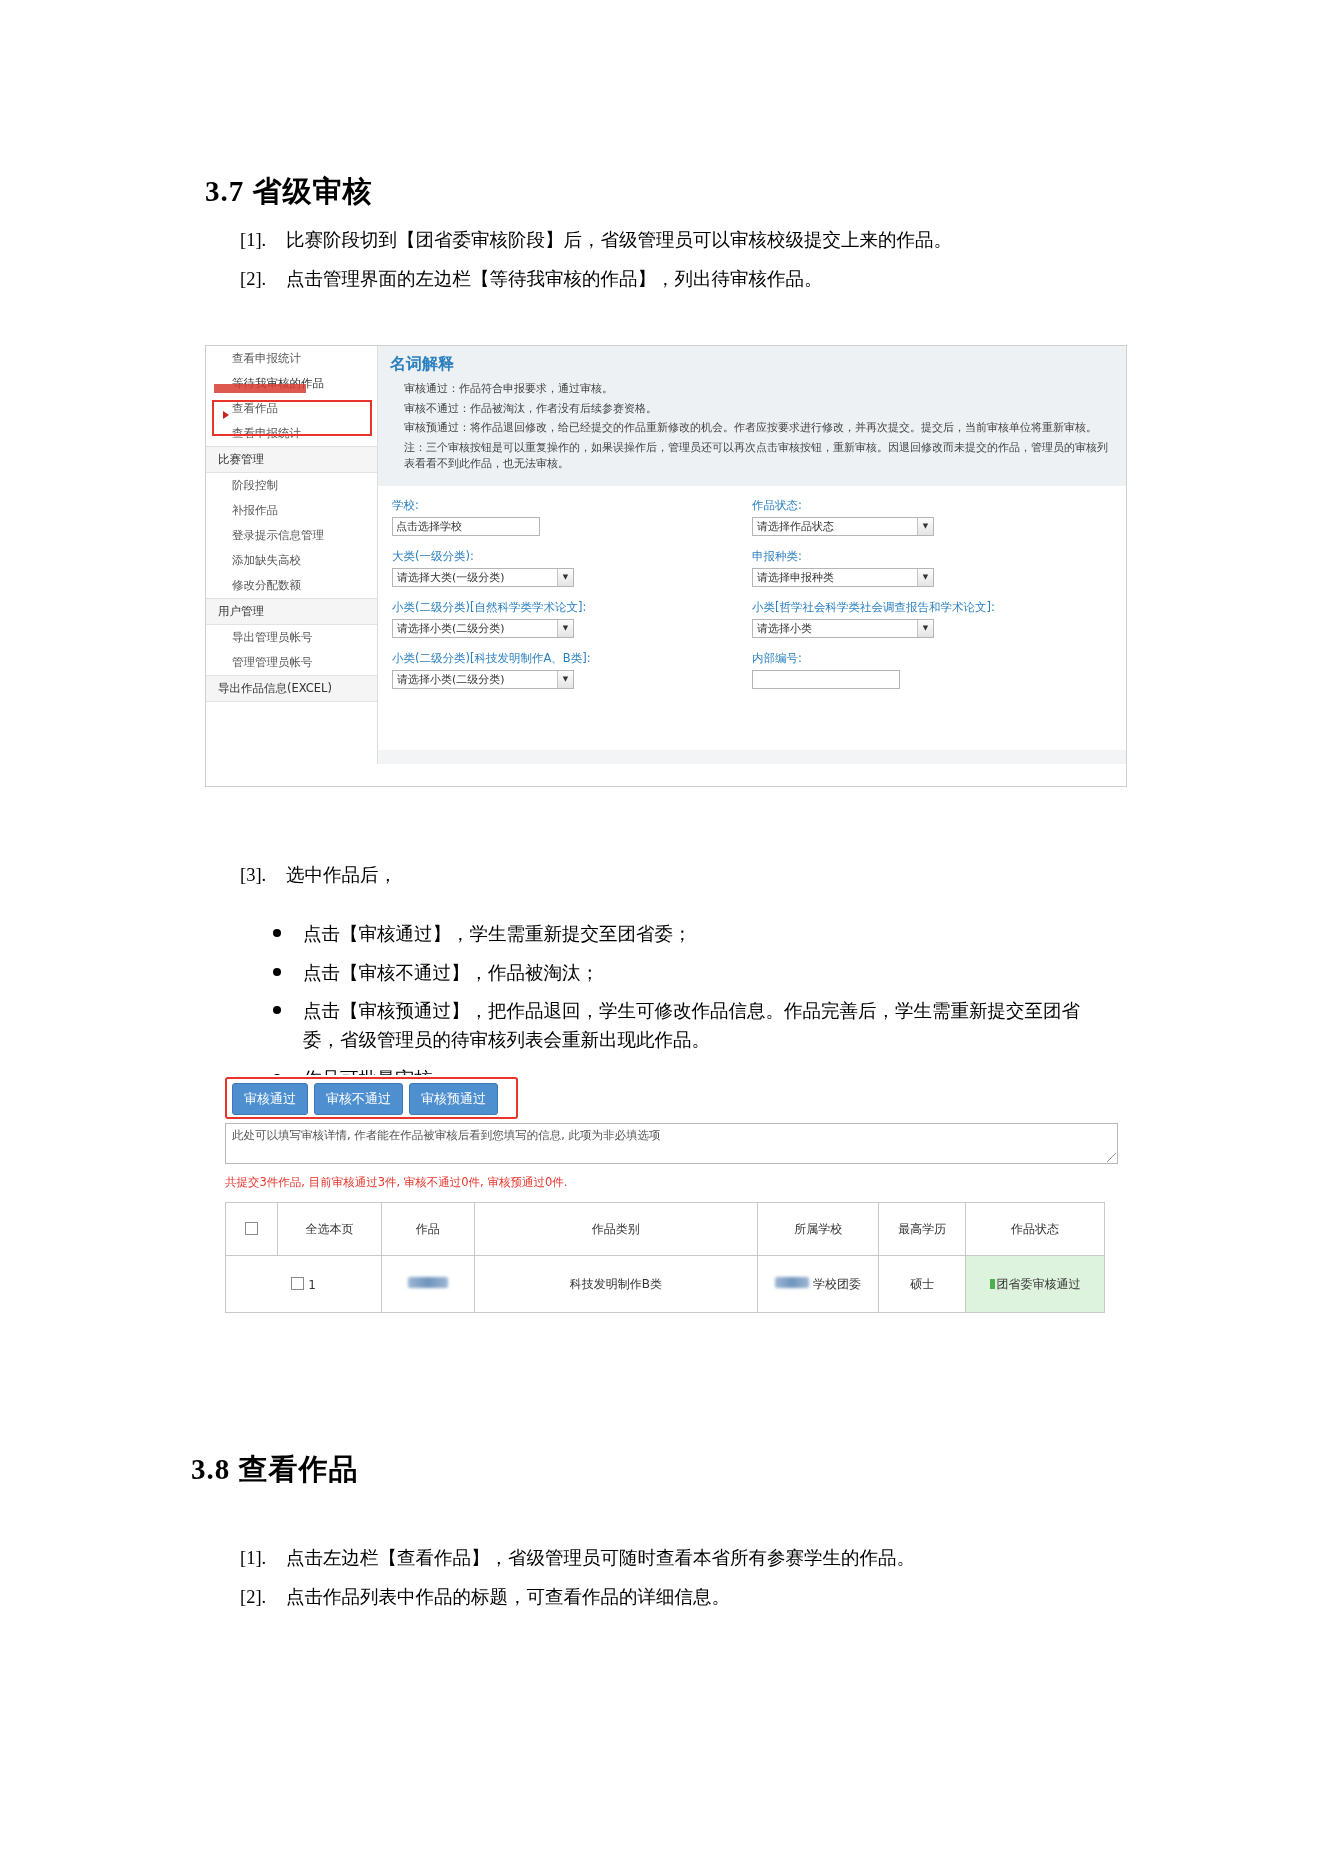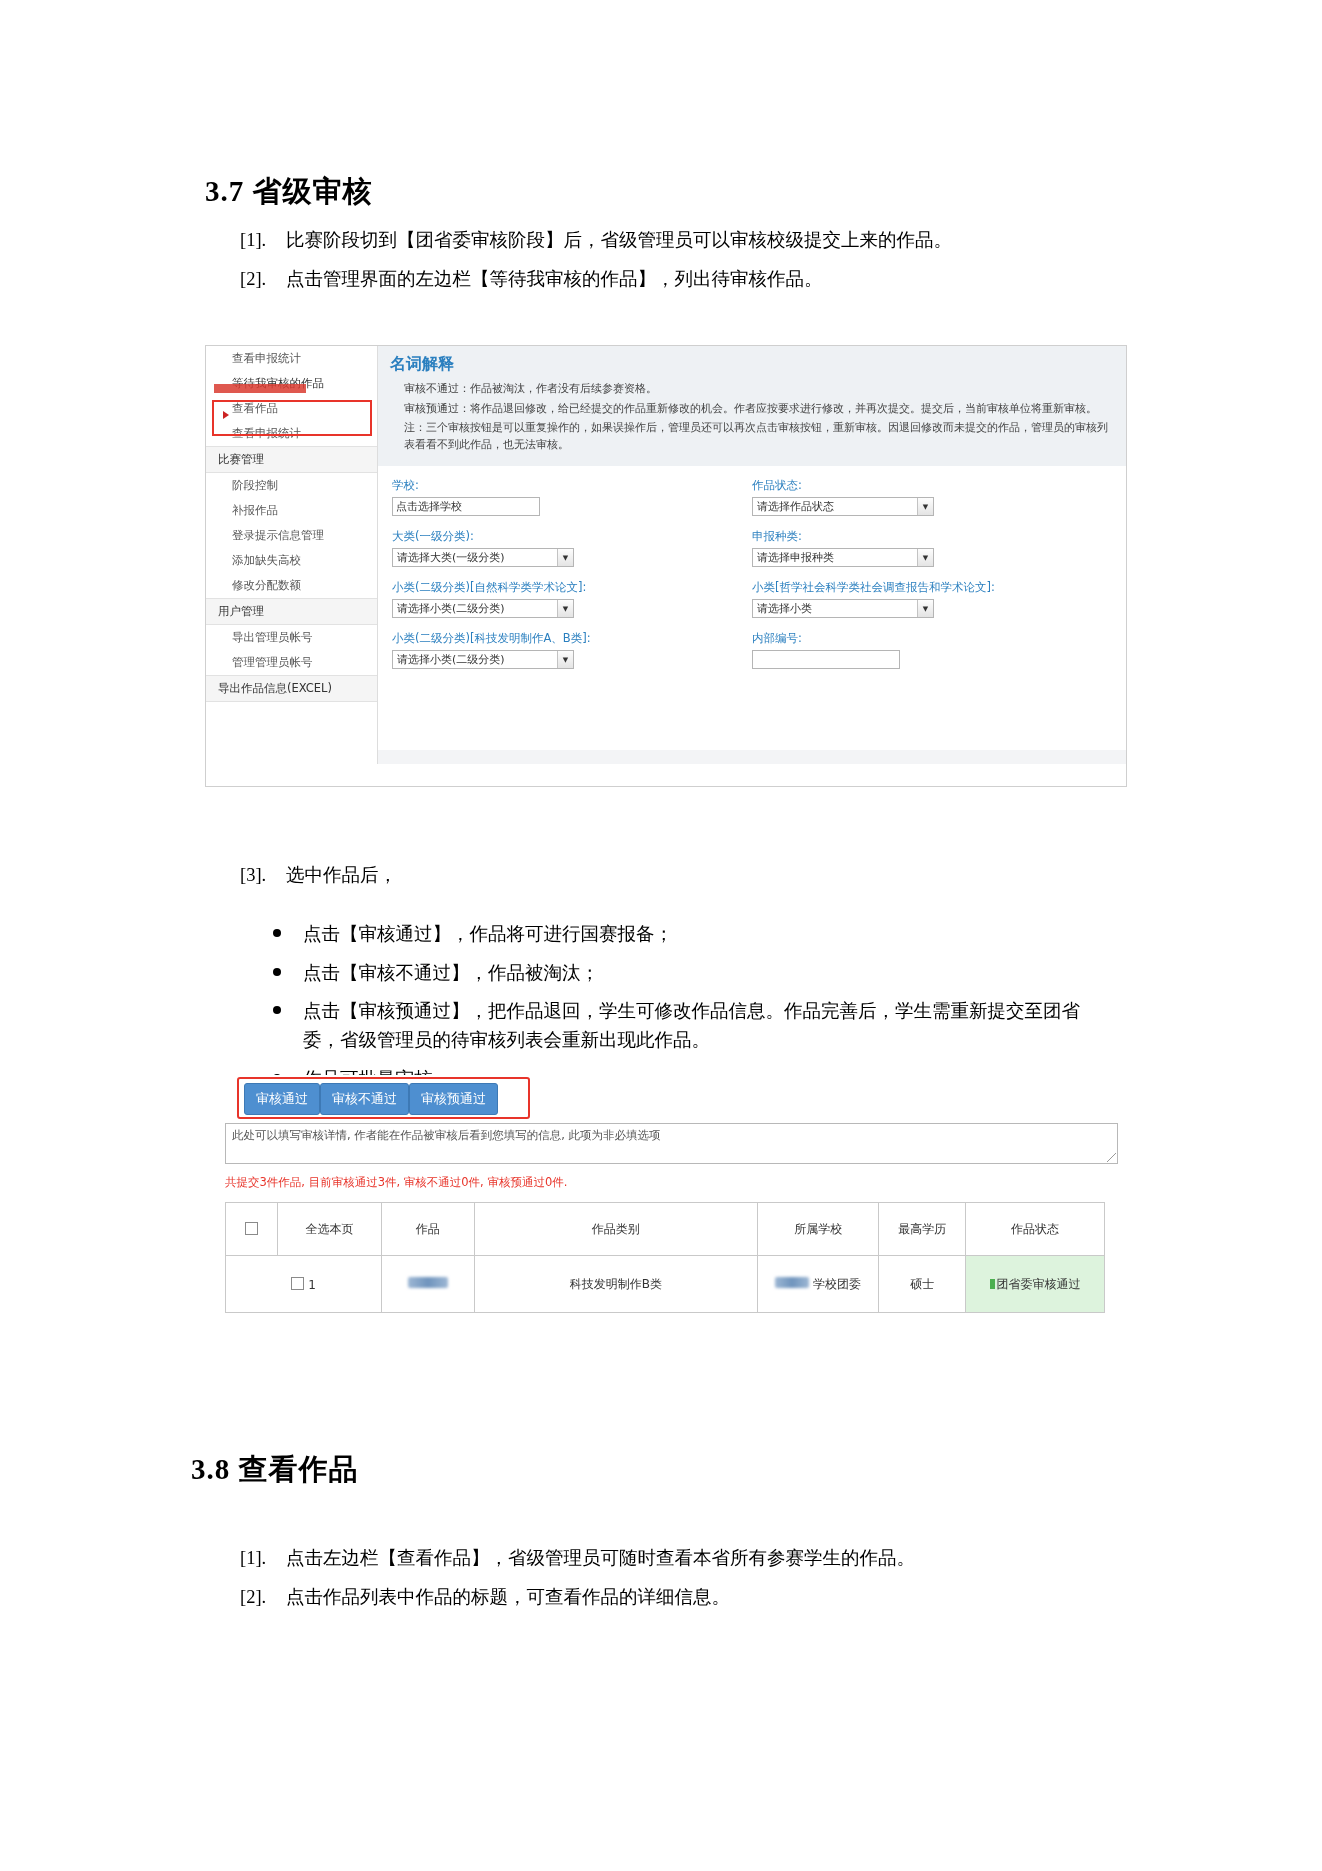--- a/index.html
+++ b/index.html
@@ -187,21 +187,21 @@
   
   .shot2 {
     position: absolute;
     left: 225px;
     top: 1075px;
     width: 895px;
     height: 300px;
     font-family: "DejaVu Sans", sans-serif;
     background: #fff;
   }
-  .btnrow { display: flex; gap: 0; position: relative; padding: 8px 0 0 7px; margin-left: 12px; }
+  .btnrow { display: flex; gap: 6px; position: relative; padding: 8px 0 0 7px; }
   .btn {
     background: #4e8fd0;
     color: #ffffff;
     font-size: 13px;
     padding: 6px 11px;
     border: 1px solid #3d79b5;
     border-radius: 3px;
   }
   .btnbox {
     position: absolute;
@@ -319,20 +319,21 @@
         <div class="item">导出管理员帐号</div>
         <div class="item">管理管理员帐号</div>
         <div class="grp">导出作品信息(EXCEL)</div>
         <div class="redstrike"></div>
         <div class="redbox"></div>
         <div class="redarrow"></div>
       </div>
       <div class="main">
         <div class="explain">
           <h3>名词解释</h3>
+          <p>审核通过：作品符合申报要求，通过审核。</p>
           <p>审核不通过：作品被淘汰，作者没有后续参赛资格。</p>
           <p>审核预通过：将作品退回修改，给已经提交的作品重新修改的机会。作者应按要求进行修改，并再次提交。提交后，当前审核单位将重新审核。</p>
           <p class="note">注：三个审核按钮是可以重复操作的，如果误操作后，管理员还可以再次点击审核按钮，重新审核。因退回修改而未提交的作品，管理员的审核列表看看不到此作品，也无法审核。</p>
         </div>
         <div class="formarea">
           <div class="frow">
             <div class="fcol">
               <span class="flabel">学校:</span>
               <div class="finput">点击选择学校</div>
             </div>
@@ -398,21 +399,21 @@
   <div class="listblock" style="left:240px; top:862px; width:895px;">
     <div class="li">
       <div class="num">[3].</div>
       <div class="txt">选中作品后，</div>
     </div>
   </div>
 
   <div class="bullets">
     <div class="bline">
       <div class="bdot"><span></span></div>
-      <div class="btxt">点击【审核通过】，作品将可进行国赛报备；</div>
+      <div class="btxt">点击【审核通过】，学生需重新提交至团省委；</div>
     </div>
     <div class="bline">
       <div class="bdot"><span></span></div>
       <div class="btxt">点击【审核不通过】，作品被淘汰；</div>
     </div>
     <div class="bline">
       <div class="bdot"><span></span></div>
       <div class="btxt">点击【审核预通过】，把作品退回，学生可修改作品信息。作品完善后，学生需重新提交至团省委，省级管理员的待审核列表会重新出现此作品。</div>
     </div>
     <div class="bline">

